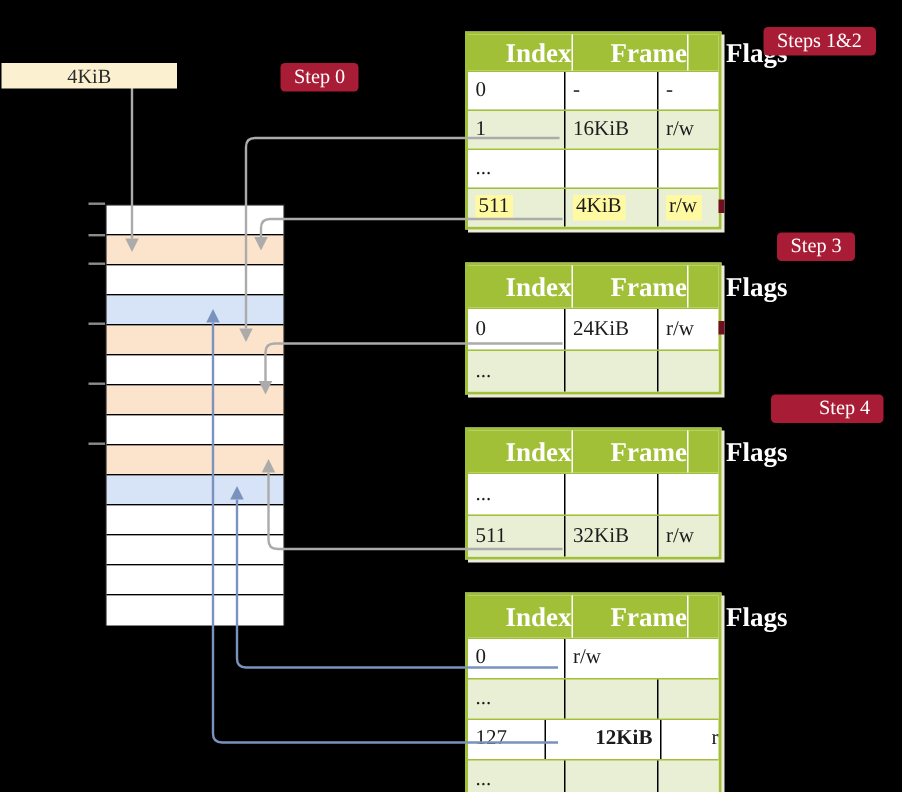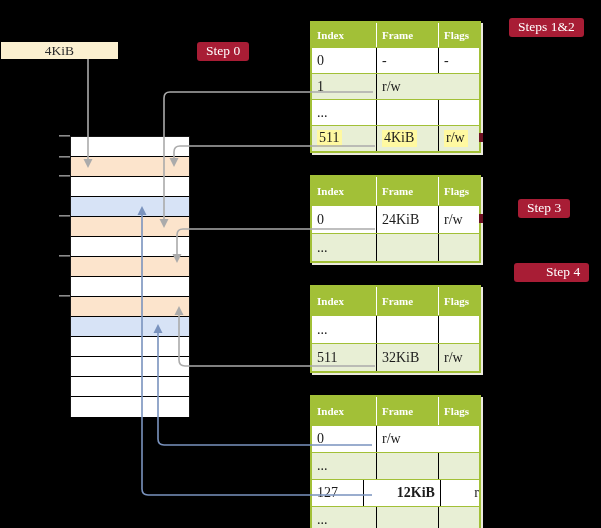--- a/index.html
+++ b/index.html
@@ -5,37 +5,37 @@
   html,body{margin:0;padding:0;background:#000;}
   #stage{position:relative;width:601px;height:528px;background:#000;overflow:hidden;
          font-family:"Liberation Serif","DejaVu Serif",serif;}
   
   #frame-label{position:absolute;left:1px;top:42px;width:117px;height:17px;
     background:var(--cream_fill,#FBF0D0);color:#2b2b2b;font-size:13.5px;
     text-align:center;line-height:17px;z-index:3;}
   
   .badge{position:absolute;background:var(--badge_bg,#A81D35);color:#fff;
     font-size:13.5px;line-height:16px;padding:1px 9px 2px;border-radius:3px;z-index:3;white-space:nowrap;}
-  #badge-step0{left:197px;top:42px;}
+  #badge-step0{left:187px;top:42px;}
   #badge-steps12{left:509px;top:18px;}
-  #badge-step3{left:518px;top:155px;margin-top:44px;}
+  #badge-step3{left:518px;top:155px;}
   #badge-step4{left:514px;top:263px;padding-left:32px;}
   
   #memory{position:absolute;left:70px;top:136px;width:120px;height:281px;
     border:1px solid #151515;box-sizing:border-box;z-index:1;}
   .mrow{width:100%;height:20px;box-sizing:border-box;border-bottom:1.5px solid #000;}
   .mrow:last-child{border-bottom:none;}
   
   .ptable{position:absolute;left:310px;width:171px;box-sizing:border-box;
     border:2px solid var(--table_green,#A2C037);background:#fff;
     box-shadow:2px 2px 0 #ECEADF;z-index:1;}
   #table-0{top:21px;}  #table-1{top:175px;}  #table-2{top:285px;}  #table-3{top:395px;}
   .hrow{display:flex;background:var(--table_green,#A2C037);color:#fff;font-weight:bold;}
   .hcell{box-sizing:border-box;display:flex;align-items:center;padding-left:5px;
-    font-size:11px;border-right:1.5px solid #fff;}
+    font-size:18px;border-right:1.5px solid #fff;margin-left:20px;}
   .hcell:last-child{border-right:none;flex:1;}
   .brow{display:flex;box-sizing:border-box;border-top:1.5px solid var(--table_green,#A2C037);}
   .brow.shade{background:var(--row_green,#E8EFD5);}
   .bcell{box-sizing:border-box;display:flex;align-items:center;padding-left:5px;
     font-size:14px;color:#1b1b1b;border-right:1px solid #000;}
   .bcell:last-child{border-right:none;flex:1;}
   .hl{background:var(--highlight_yellow,#FFF9A1);padding:0 3px 1px 2px;}
   
   #wires{position:absolute;left:0;top:0;z-index:2;pointer-events:none;}
 </style>
@@ -73,20 +73,21 @@
         <div class="hcell" style="width: 62px;">Frame</div>
         <div class="hcell">Flags</div>
       </div>
       <div class="brow" style="height: 26px;">
         <div class="bcell" style="width: 65px;">0</div>
         <div class="bcell" style="width: 62px;">-</div>
         <div class="bcell">-</div>
       </div>
       <div class="brow shade" style="height: 26px;">
         <div class="bcell" style="width: 65px;">1</div>
+        <div class="bcell" style="width: 62px;">16KiB</div>
         <div class="bcell">r/w</div>
       </div>
       <div class="brow" style="height: 26px;">
         <div class="bcell" style="width: 65px;">...</div>
         <div class="bcell" style="width: 62px;"></div>
         <div class="bcell"></div>
       </div>
       <div class="brow shade" style="height: 26px;">
         <div class="bcell" style="width: 65px;">
           <span class="hl">511</span>

